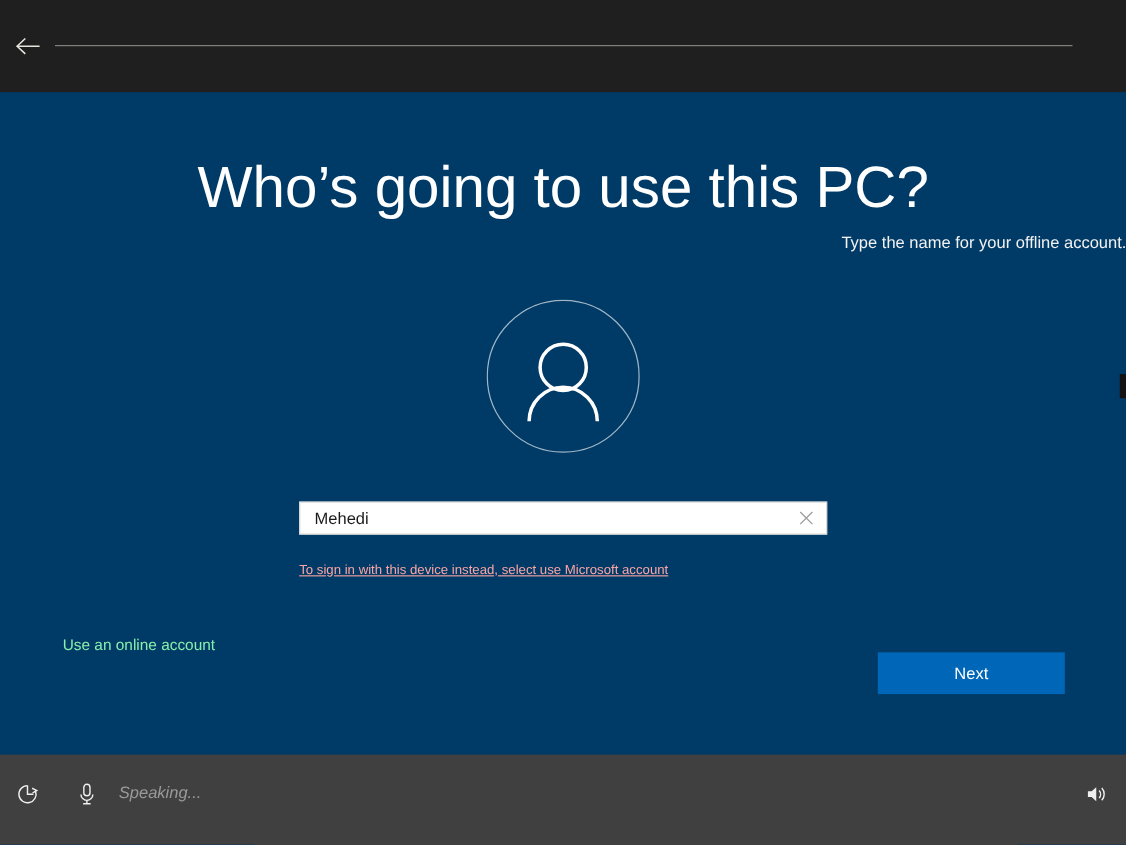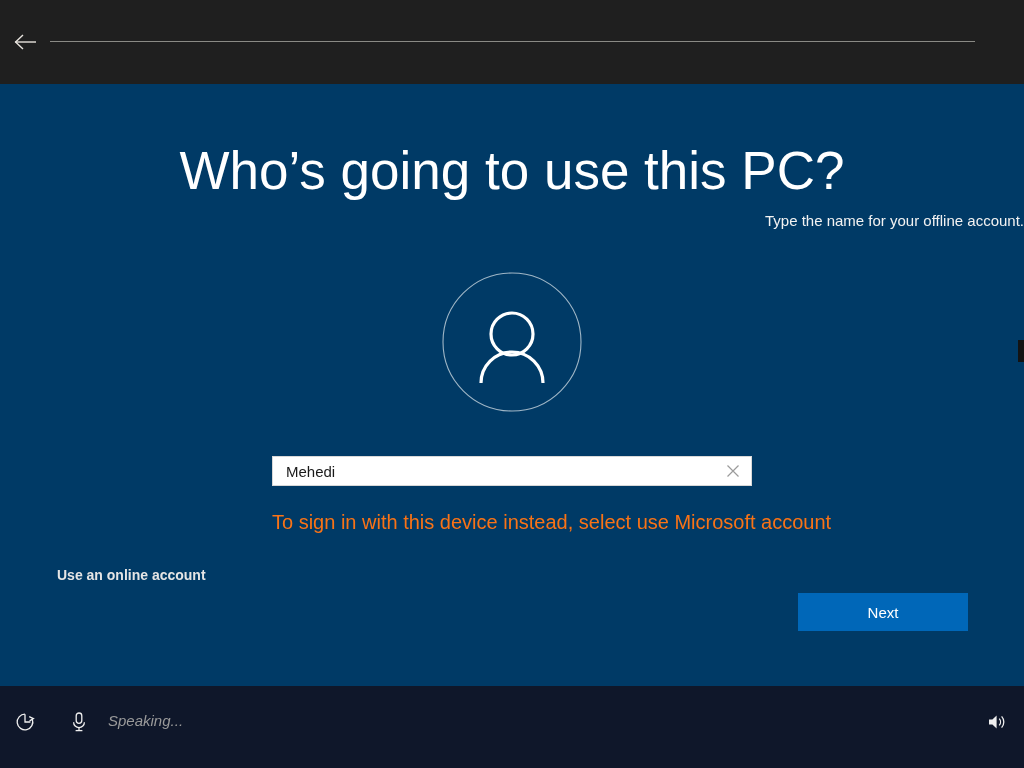--- a/index.html
+++ b/index.html
@@ -132,32 +132,33 @@
     height: 100%;
     display: flex;
     align-items: center;
     justify-content: center;
     cursor: pointer;
   }
   #hint {
     position: absolute;
     left: 272px;
     top: 427px;
-    font-size: 20px;
-    color: #f97316;
+    font-size: 12px;
+    color: #fca5a5;
+    text-decoration: underline;
   }
 
   
   #online-account-link {
     position: absolute;
     left: 57px;
-    top: 483px;
+    top: 494px;
     font-size: 14px;
-    font-weight: 700;
-    color: #e5e5e5;
+    font-weight: 400;
+    color: #86efac;
     text-decoration: none;
     cursor: pointer;
   }
   #next-button {
     position: absolute;
     left: 798px;
     top: 509px;
     width: 170px;
     height: 38px;
     background: #0067b8;
@@ -168,21 +169,21 @@
     cursor: pointer;
   }
 
   
   #bottom-bar {
     position: absolute;
     left: 0;
     top: 686px;
     width: 1024px;
     height: 82px;
-    background: #0f172a;
+    background: #404040;
   }
   #ease-of-access-button {
     position: absolute;
     left: 10px;
     top: 21px;
     width: 30px;
     height: 30px;
     display: flex;
     align-items: center;
     justify-content: center;

